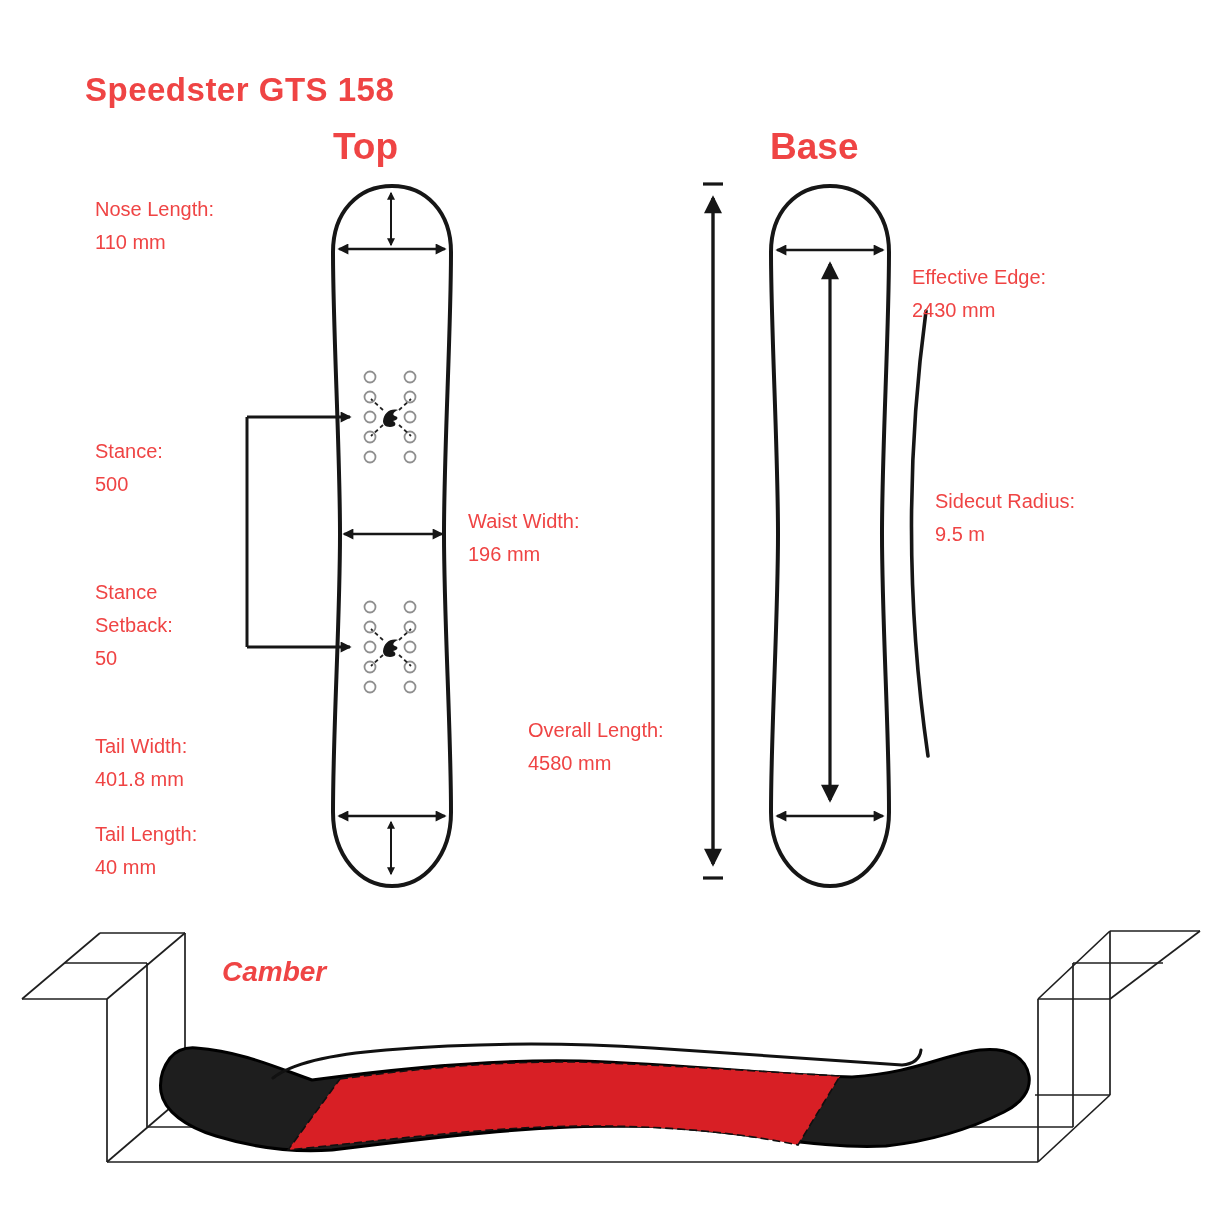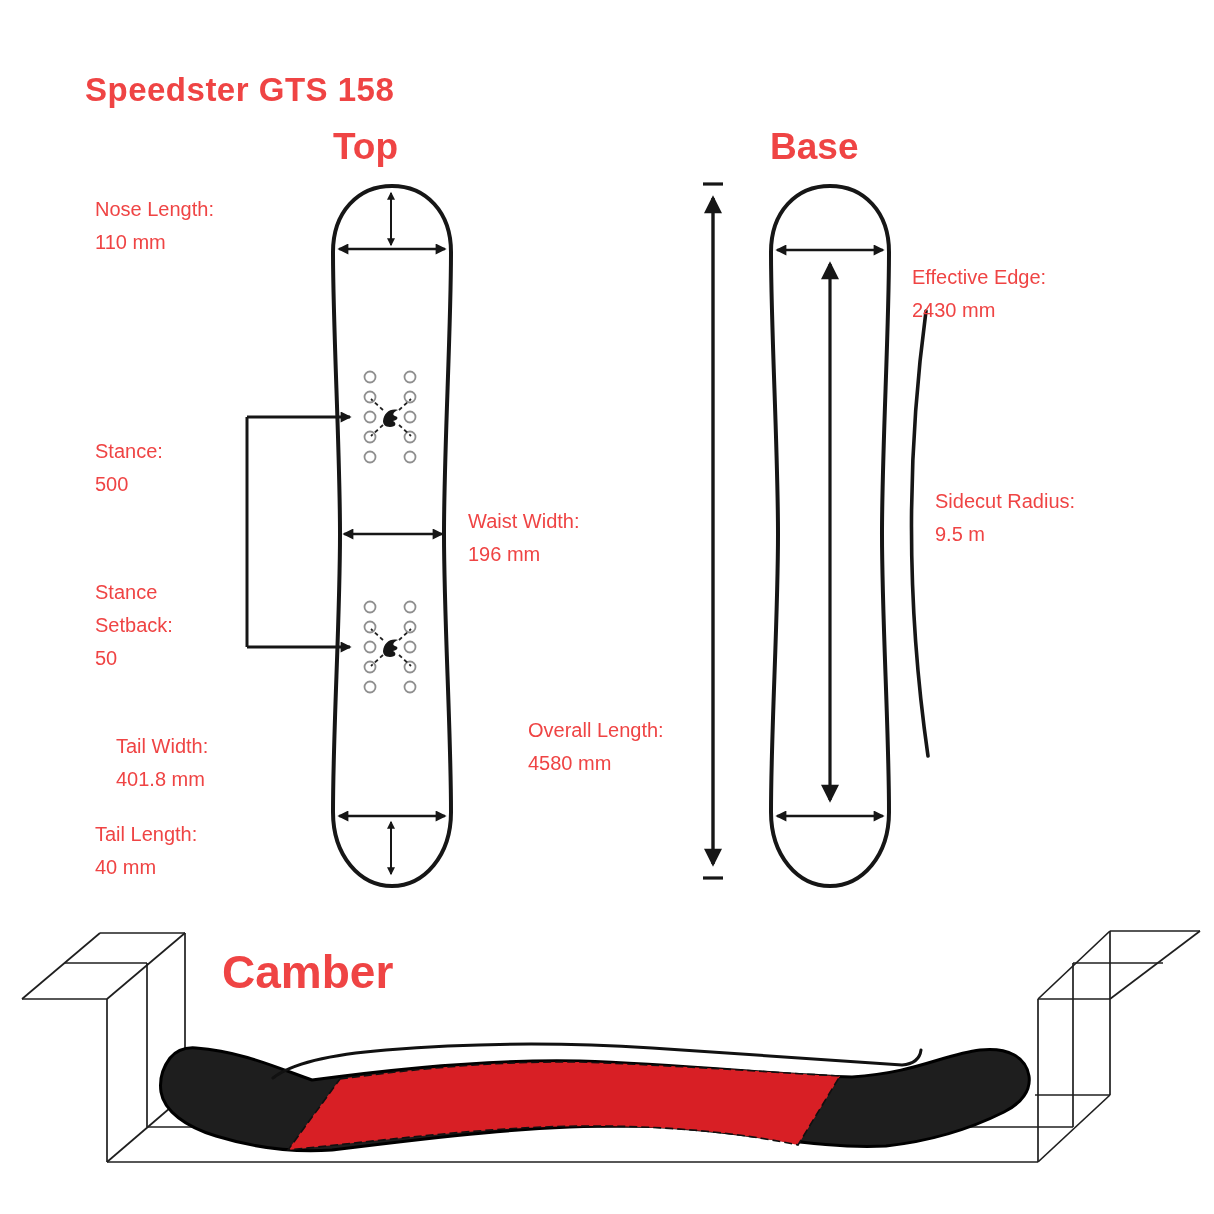--- a/index.html
+++ b/index.html
@@ -6,21 +6,21 @@
   body { background:#ffffff; }
   .stage {
     position:relative; width:1214px; height:1214px; background:#ffffff;
     font-family:"Liberation Sans", sans-serif; color:#ef4444; overflow:hidden;
   }
   .stage svg.art { position:absolute; left:0; top:0; }
   .txt { position:absolute; font-weight:bold; white-space:nowrap; }
   .doc-title { font-size:33px; line-height:36px; letter-spacing:0.5px; }
   .view-head { font-size:37px; line-height:32px; width:120px; }
   .spec { font-size:20px; line-height:33px; font-weight:normal; }
-  .camber-head { font-size:46px; line-height:40px; }
+  .camber-head { font-size:28px; line-height:40px;font-style:italic; }
 </style>
 </head>
 <body>
 
 <div class="stage">
 
   <svg class="art" width="1214" height="1214" viewBox="0 0 1214 1214">
     <defs>
       <marker id="ahS" viewBox="0 0 10 10" refX="8.5" refY="5" markerWidth="9" markerHeight="8" orient="auto-start-reverse" markerUnits="userSpaceOnUse">
         <path d="M0,0 L10,5 L0,10 Z" fill="#161616"></path>
@@ -186,21 +186,21 @@
     <div>Stance:</div>
     <div>500</div>
   </div>
 
   <div class="txt spec" style="left:95px; top:548px;margin-top:28px;">
     <div>Stance</div>
     <div>Setback:</div>
     <div>50</div>
   </div>
 
-  <div class="txt spec" style="left:95px; top:730px;margin-left:21px;">
+  <div class="txt spec" style="left:95px; top:730px;">
     <div>Tail Width:</div>
     <div>401.8 mm</div>
   </div>
 
   <div class="txt spec" style="left:95px; top:818px;">
     <div>Tail Length:</div>
     <div>40 mm</div>
   </div>
 
   <div class="txt spec" style="left:468px; top:505px;">

